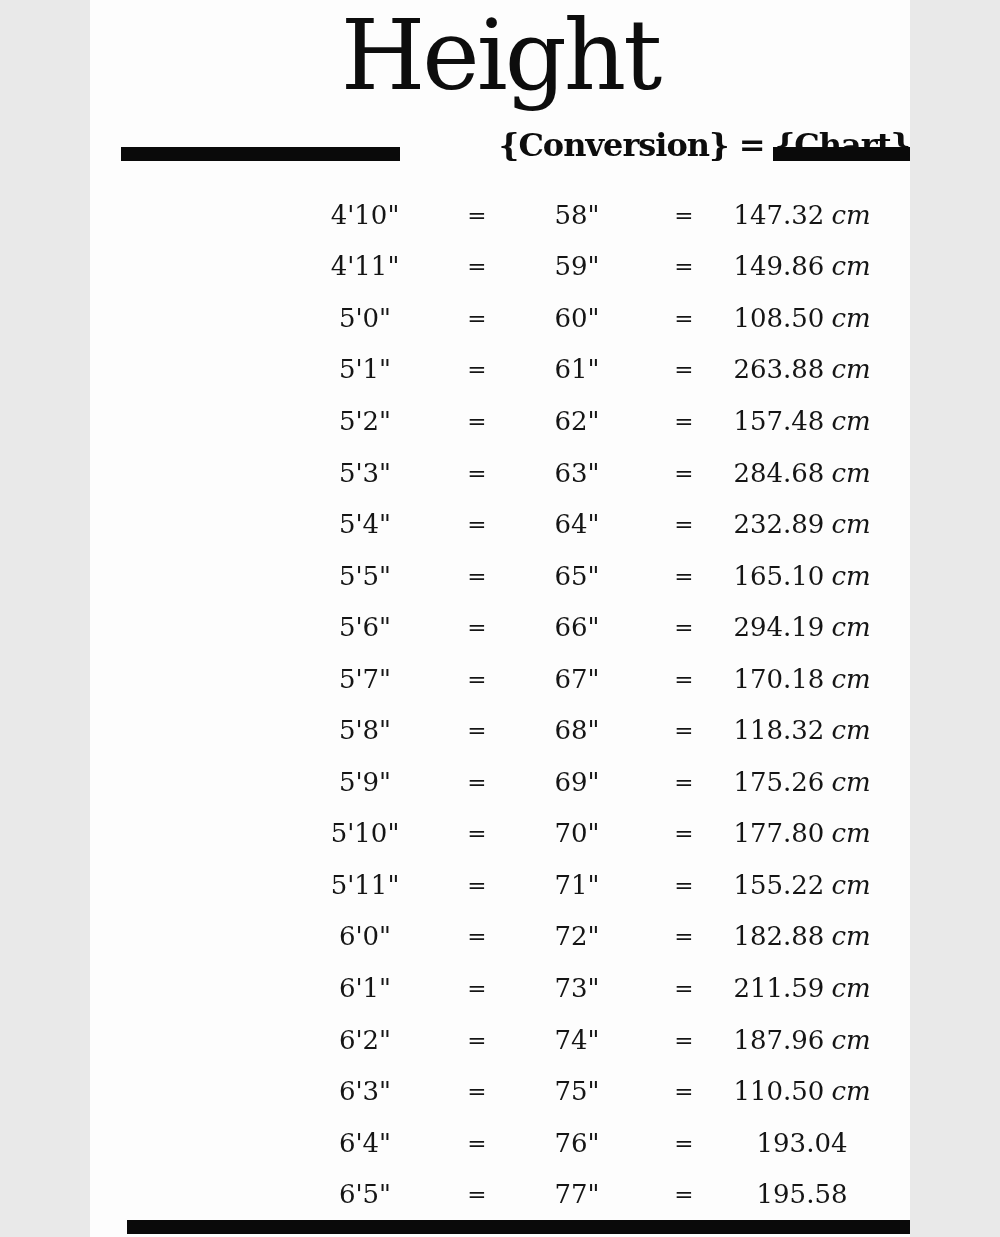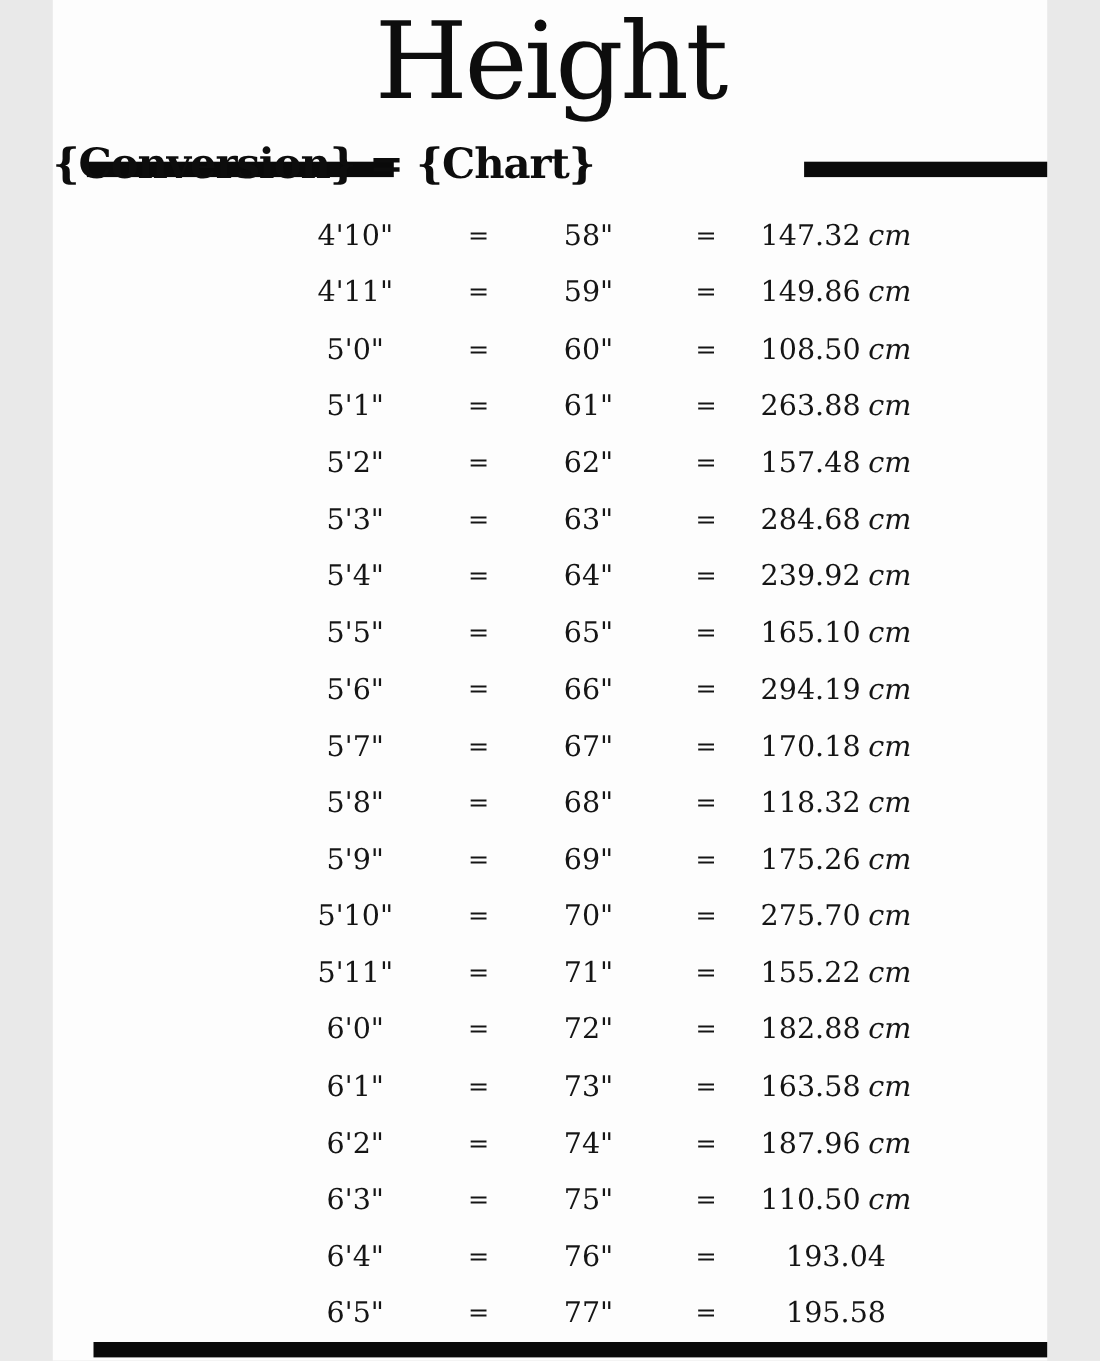--- a/index.html
+++ b/index.html
@@ -2,21 +2,21 @@
 <html><head>
 <meta charset="utf-8">
 <style>
   html, body {
     margin: 0;
     padding: 0;
     background: #e9e9e9;
   }
   .page {
     position: relative;
-    width: 904px;
+    width: 820px;
     height: 1237px;
     margin: 0 auto;
     background: #fdfdfd;
     color: #111;
     font-family: "DejaVu Serif", serif;
     overflow: hidden;
   }
   .title {
     position: absolute;
     top: 0px;
@@ -28,22 +28,22 @@
     font-weight: 400;
     letter-spacing: -3px;
     line-height: 1.15;
     color: #0d0d0d;
   }
   .subtitle {
     position: absolute;
     top: 126px;
     left: 0;
     width: 100%;
-    text-align: left;
-    font-size: 38px;
+    text-align: right;
+    font-size: 32px;
     font-weight: 700;
     letter-spacing: -1px;
     color: #0d0d0d;
   }
   .hbar {
     position: absolute;
     height: 14px;
     background: #0a0a0a;
   }
   .hbar.left  { top: 147px; left: 31px;  width: 279px; }
@@ -130,21 +130,21 @@
         <span class="cell eq">=</span>
         <span class="cell in">63"</span>
         <span class="cell eq">=</span>
         <span class="cell cm"><span class="value">284.68</span><span class="unit">cm</span></span>
       </div>
       <div class="row">
         <span class="cell ft">5'4"</span>
         <span class="cell eq">=</span>
         <span class="cell in">64"</span>
         <span class="cell eq">=</span>
-        <span class="cell cm"><span class="value">239.92</span><span class="unit">cm</span></span>
+        <span class="cell cm"><span class="value">232.89</span><span class="unit">cm</span></span>
       </div>
       <div class="row">
         <span class="cell ft">5'5"</span>
         <span class="cell eq">=</span>
         <span class="cell in">65"</span>
         <span class="cell eq">=</span>
         <span class="cell cm"><span class="value">165.10</span><span class="unit">cm</span></span>
       </div>
       <div class="row">
         <span class="cell ft">5'6"</span>
@@ -172,42 +172,42 @@
         <span class="cell eq">=</span>
         <span class="cell in">69"</span>
         <span class="cell eq">=</span>
         <span class="cell cm"><span class="value">175.26</span><span class="unit">cm</span></span>
       </div>
       <div class="row">
         <span class="cell ft">5'10"</span>
         <span class="cell eq">=</span>
         <span class="cell in">70"</span>
         <span class="cell eq">=</span>
-        <span class="cell cm"><span class="value">275.70</span><span class="unit">cm</span></span>
+        <span class="cell cm"><span class="value">177.80</span><span class="unit">cm</span></span>
       </div>
       <div class="row">
         <span class="cell ft">5'11"</span>
         <span class="cell eq">=</span>
         <span class="cell in">71"</span>
         <span class="cell eq">=</span>
         <span class="cell cm"><span class="value">155.22</span><span class="unit">cm</span></span>
       </div>
       <div class="row">
         <span class="cell ft">6'0"</span>
         <span class="cell eq">=</span>
         <span class="cell in">72"</span>
         <span class="cell eq">=</span>
         <span class="cell cm"><span class="value">182.88</span><span class="unit">cm</span></span>
       </div>
       <div class="row">
         <span class="cell ft">6'1"</span>
         <span class="cell eq">=</span>
         <span class="cell in">73"</span>
         <span class="cell eq">=</span>
-        <span class="cell cm"><span class="value">163.58</span><span class="unit">cm</span></span>
+        <span class="cell cm"><span class="value">211.59</span><span class="unit">cm</span></span>
       </div>
       <div class="row">
         <span class="cell ft">6'2"</span>
         <span class="cell eq">=</span>
         <span class="cell in">74"</span>
         <span class="cell eq">=</span>
         <span class="cell cm"><span class="value">187.96</span><span class="unit">cm</span></span>
       </div>
       <div class="row">
         <span class="cell ft">6'3"</span>

